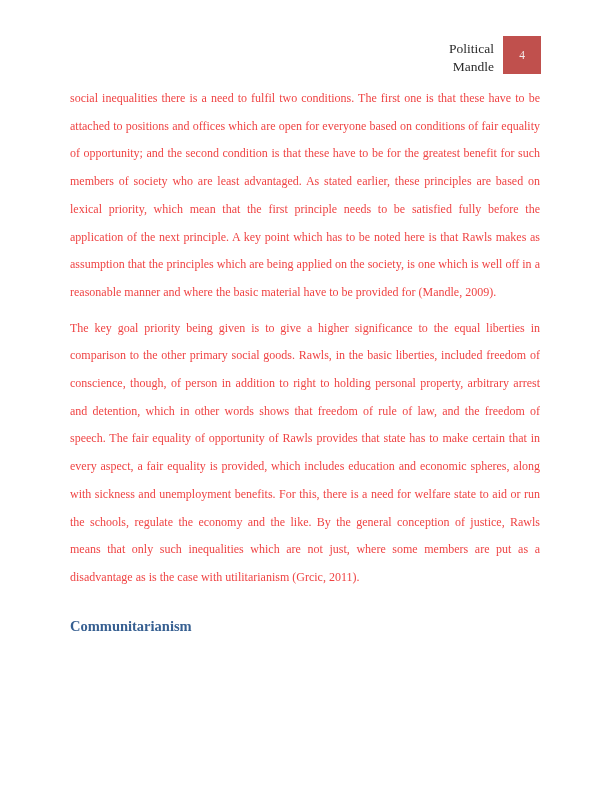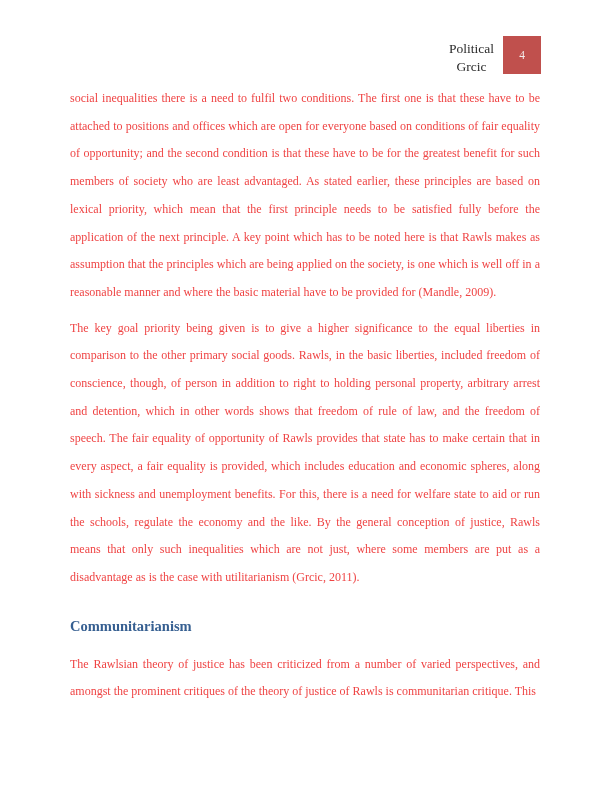--- a/index.html
+++ b/index.html
@@ -17,21 +17,21 @@
   }
   
   .header {
     position: absolute;
     top: 36px;
     right: 71px;
     display: flex;
     align-items: flex-start;
   }
   .header-title {
-    text-align: center;
+    text-align: right;
     font-size: 13.5px;
     line-height: 18px;
     color: #2b2b2b;
     padding-top: 4px;
     margin-right: 9px;
     font-family: "Liberation Serif", serif;
   }
   .header-title div {
     white-space: nowrap;
   }
@@ -53,41 +53,40 @@
     width: 470px;
   }
   p.body-par {
     margin: 0 0 8px 0;
     font-size: 12px;
     line-height: 27.7px;
     text-align: justify;
     color: #ef4444;
   }
   h2.section-heading {
-    margin: 24px 0 15px 0;
+    margin: 24px 0 1px 0;
     font-size: 14.5px;
     line-height: 20px;
     font-weight: bold;
     color: #365f91;
     font-family: "Liberation Serif", serif;
   }
 </style>
 </head>
 <body>
 
 <div class="page">
 
   <div class="header">
     <div class="header-title">
       <div>Political</div>
-      <div>Grcic</div>
+      <div>Mandle</div>
     </div>
     <div class="page-badge">4</div>
   </div>
 
   <div class="content">
     <p class="body-par">social inequalities there is a need to fulfil two conditions. The first one is that these have to be attached to positions and offices which are open for everyone based on conditions of fair equality of opportunity; and the second condition is that these have to be for the greatest benefit for such members of society who are least advantaged. As stated earlier, these principles are based on lexical priority, which mean that the first principle needs to be satisfied fully before the application of the next principle. A key point which has to be noted here is that Rawls makes as assumption that the principles which are being applied on the society, is one which is well off in a reasonable manner and where the basic material have to be provided for (Mandle, 2009).</p>
     <p class="body-par">The key goal priority being given is to give a higher significance to the equal liberties in comparison to the other primary social goods. Rawls, in the basic liberties, included freedom of conscience, though, of person in addition to right to holding personal property, arbitrary arrest and detention, which in other words shows that freedom of rule of law, and the freedom of speech. The fair equality of opportunity of Rawls provides that state has to make certain that in every aspect, a fair equality is provided, which includes education and economic spheres, along with sickness and unemployment benefits. For this, there is a need for welfare state to aid or run the schools, regulate the economy and the like. By the general conception of justice, Rawls means that only such inequalities which are not just, where some members are put as a disadvantage as is the case with utilitarianism (Grcic, 2011).</p>
     <h2 class="section-heading">Communitarianism</h2>
-    <p class="body-par">The Rawlsian theory of justice has been criticized from a number of varied perspectives, and amongst the prominent critiques of the theory of justice of Rawls is communitarian critique. This</p>
   </div>
 
 </div>
 
 </body></html>

